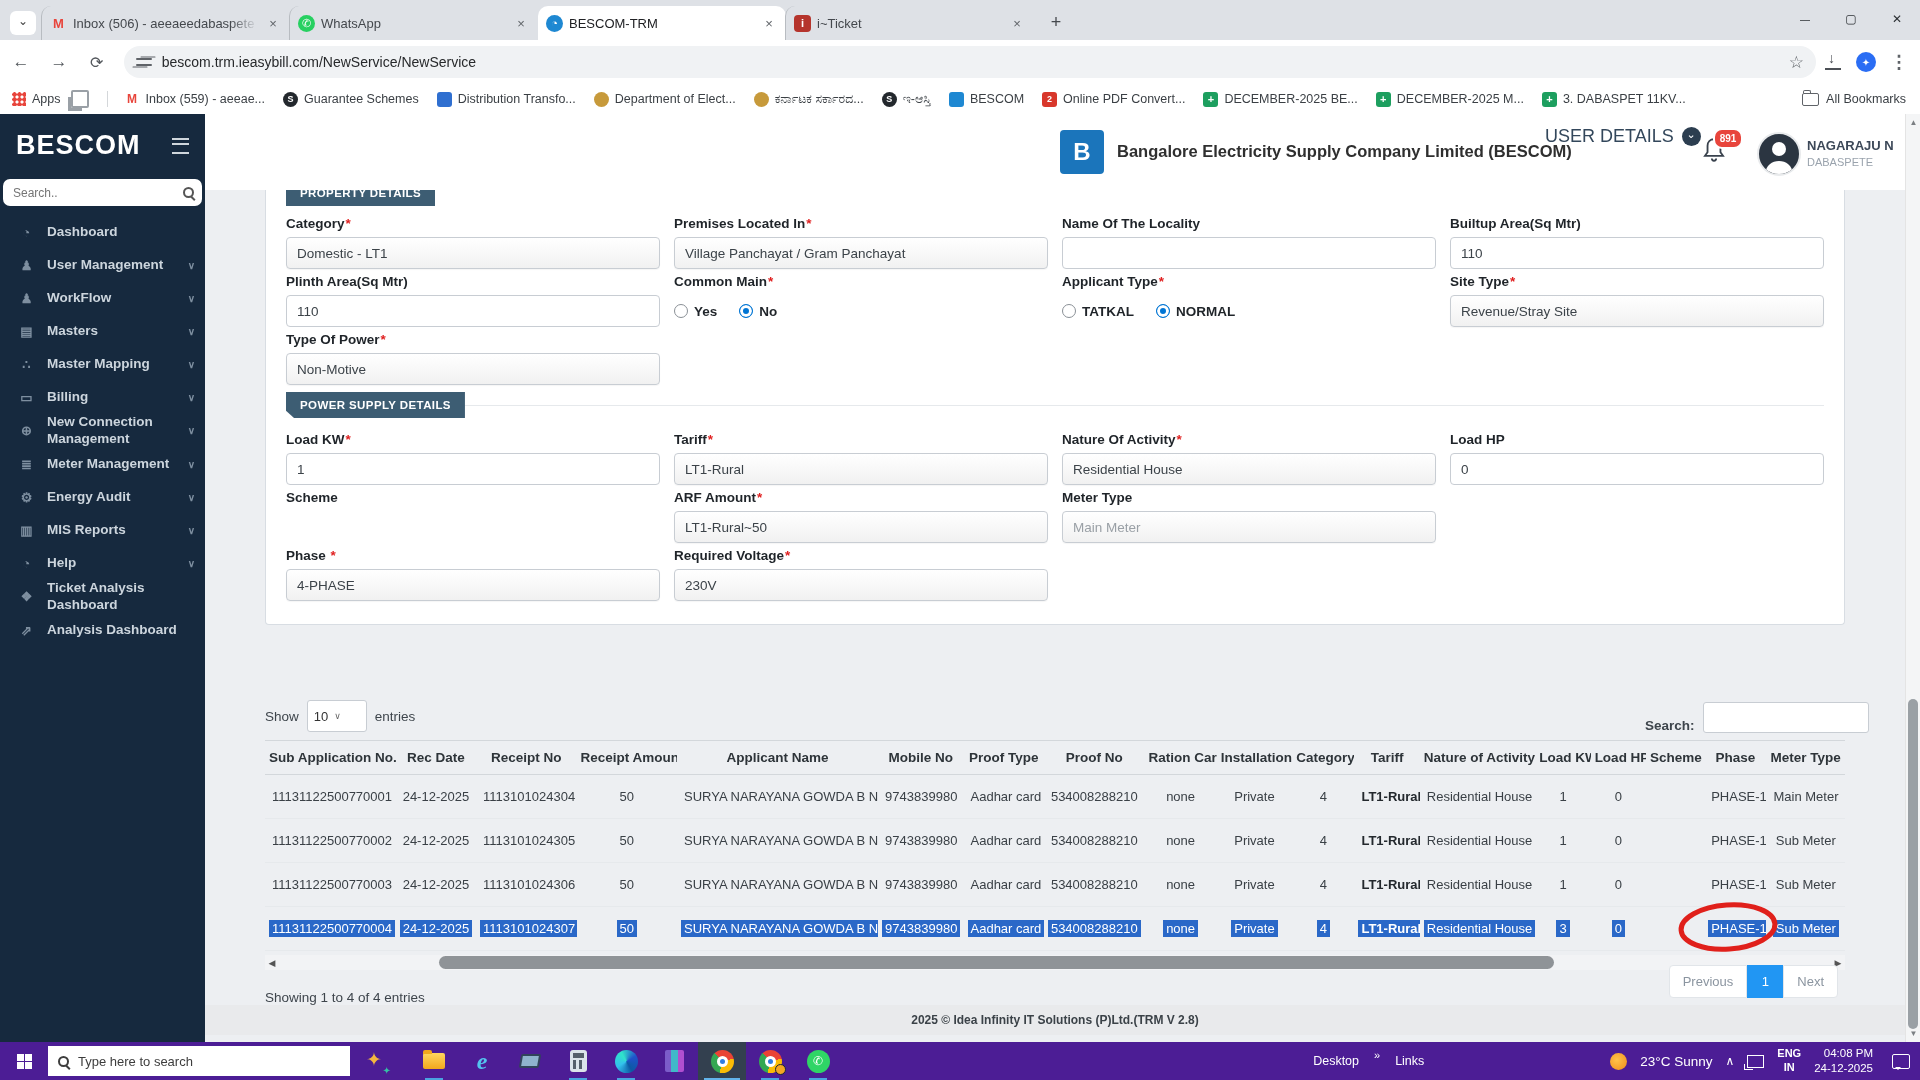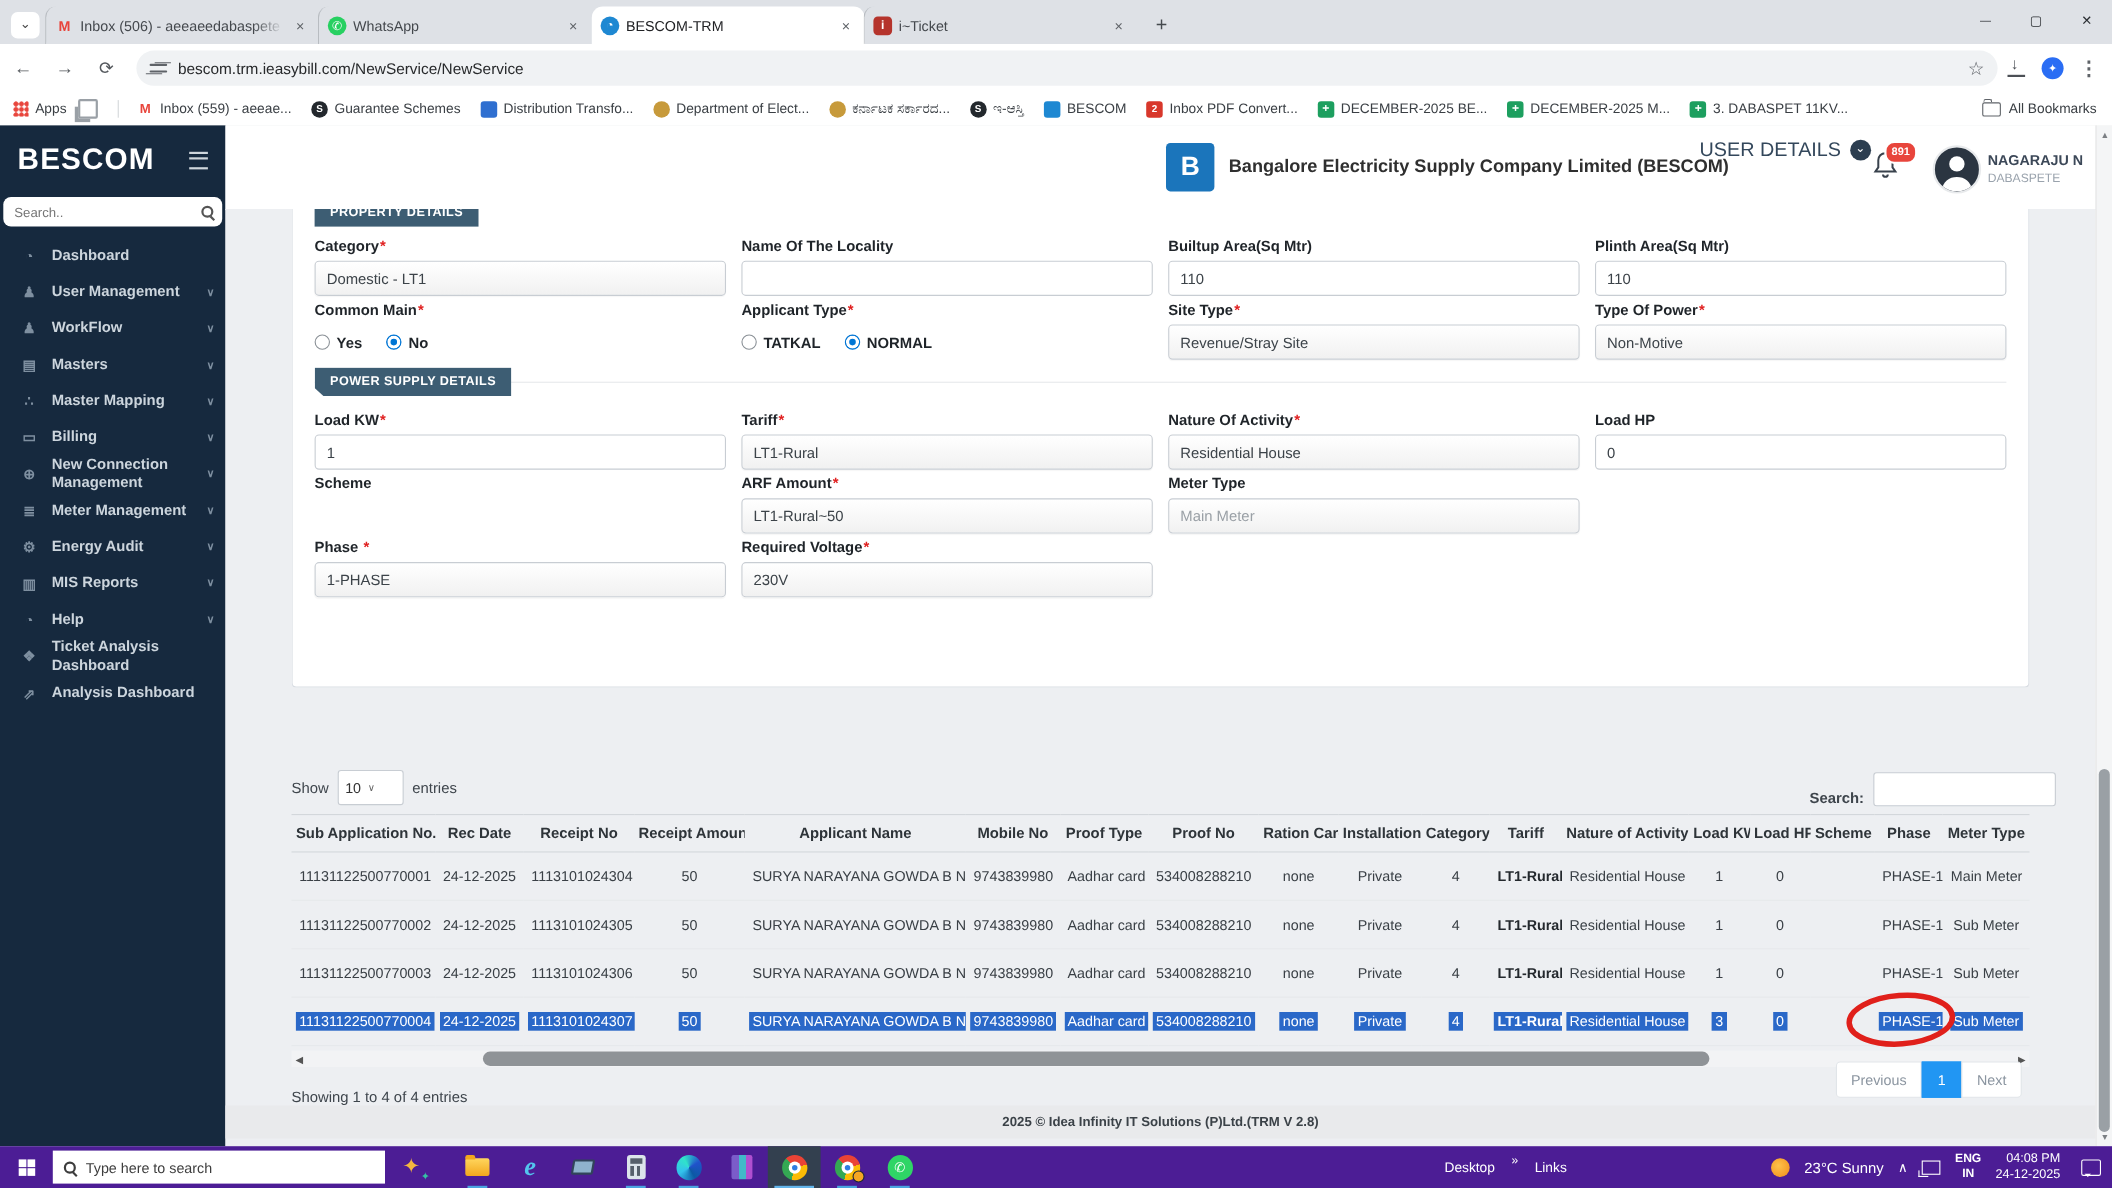--- a/index.html
+++ b/index.html
@@ -284,21 +284,21 @@
         <span class="bm">
           <span class="bicon scircle"></span>
           <span>ಇ-ಆಸ್ತಿ</span>
         </span>
         <span class="bm">
           <span class="bicon bescomfav2"></span>
           <span>BESCOM</span>
         </span>
         <span class="bm">
           <span class="bicon pdf"></span>
-          <span>Inbox PDF Convert...</span>
+          <span>Online PDF Convert...</span>
         </span>
         <span class="bm">
           <span class="bicon sheets"></span>
           <span>DECEMBER-2025 BE...</span>
         </span>
         <span class="bm">
           <span class="bicon sheets"></span>
           <span>DECEMBER-2025 M...</span>
         </span>
         <span class="bm">
@@ -413,20 +413,26 @@
 
   <div id="content">
 
     <div id="formcard">
       <span id="badge1" class="ribbon">PROPERTY DETAILS</span>
       <div id="formgrid">
         <div class="fld">
           <div class="flabel"><span>Category</span><span class="req">*</span></div>
           <div class="sel">
               <span>Domestic - LT1</span>
+            </div>
+        </div>
+        <div class="fld">
+          <div class="flabel"><span>Premises Located In</span><span class="req">*</span></div>
+          <div class="sel">
+              <span>Village Panchayat / Gram Panchayat</span>
             </div>
         </div>
         <div class="fld">
           <div class="flabel"><span>Name Of The Locality</span></div>
           <div class="inp">
               <span></span>
             </div>
         </div>
         <div class="fld">
           <div class="flabel"><span>Builtup Area(Sq Mtr)</span></div>
@@ -526,21 +532,21 @@
           <div class="flabel"><span>Meter Type</span></div>
           <div class="sel ph">
               <span>Main Meter</span>
             </div>
         </div>
         <div></div>
 
         <div class="fld">
           <div class="flabel"><span>Phase</span> <span class="req">*</span></div>
           <div class="sel">
-              <span>1-PHASE</span>
+              <span>4-PHASE</span>
             </div>
         </div>
         <div class="fld">
           <div class="flabel"><span>Required Voltage</span><span class="req">*</span></div>
           <div class="sel">
               <span>230V</span>
             </div>
         </div>
       </div>
     </div>

